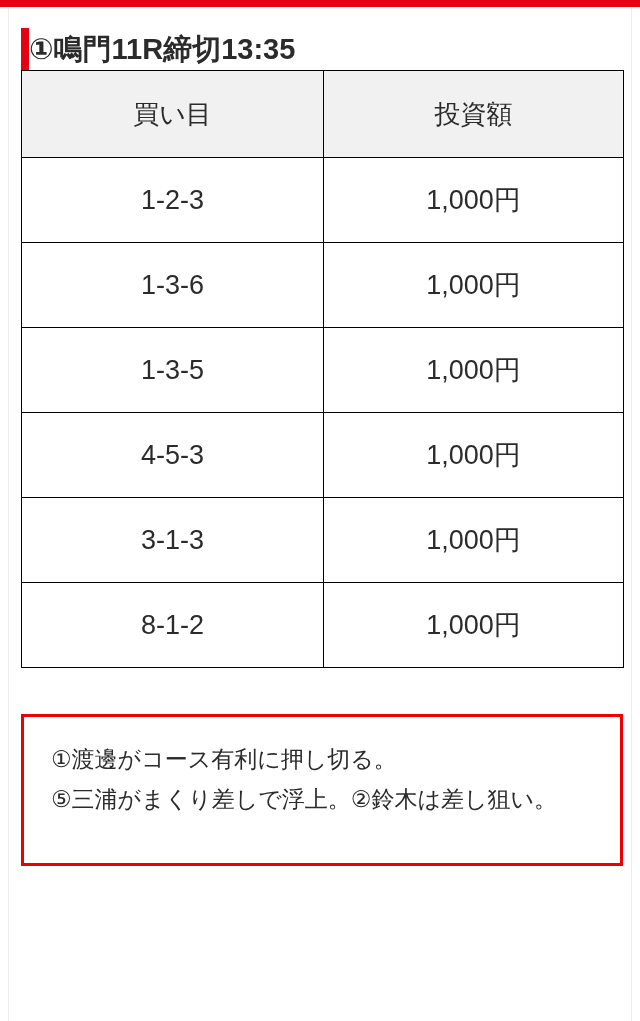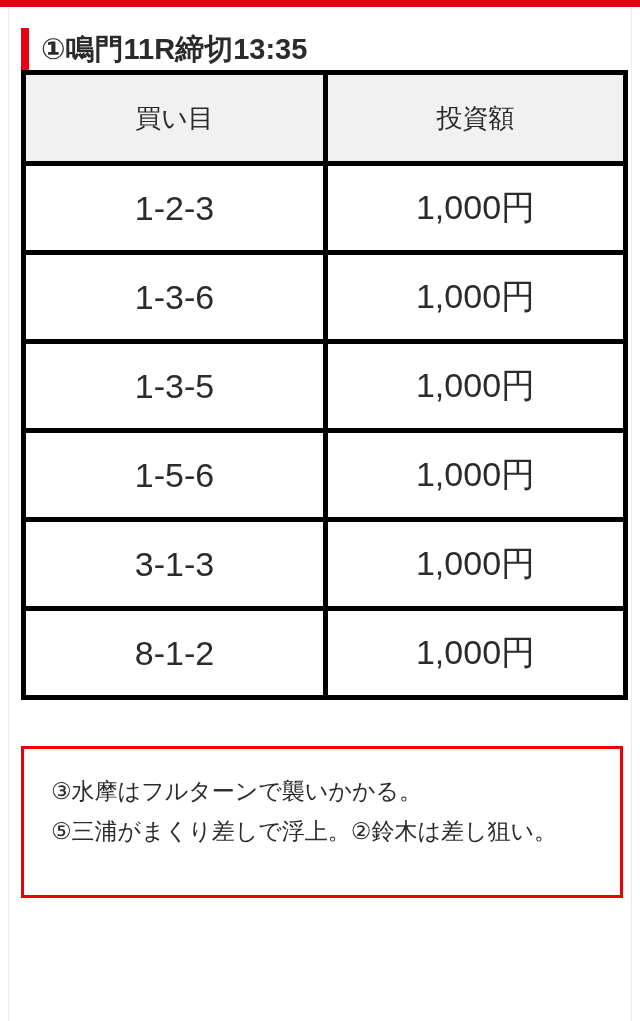--- a/index.html
+++ b/index.html
@@ -55,53 +55,53 @@
     display: flex;
     align-items: center;
   }
   .accent-bar {
     width: 8px;
     height: 42px;
     background: #e50012;
     flex: 0 0 8px;
   }
   .section-title {
-    margin-left: 12px;
+    margin-left: 0;
     font-size: 29px;
     font-weight: bold;
     line-height: 1;
     letter-spacing: 0px;
     color: #2b2b2b;
     white-space: nowrap;
   }
 
   
   .bet-table {
     margin: 0 0 0 21px;
     width: 602px;
     border-collapse: collapse;
     table-layout: fixed;
   }
   .bet-table th,
   .bet-table td {
-    border: 5px solid #000000;
+    border: 1px solid #000000;
     text-align: center;
     vertical-align: middle;
     font-weight: normal;
     color: #2b2b2b;
   }
   .bet-table th {
     background: #f1f1f1;
     height: 84px;
     font-size: 26px;
   }
   .bet-table td {
     background: #ffffff;
     height: 82px;
-    font-size: 34px;
+    font-size: 27px;
   }
   .col-bet    { width: 302px; }
   .col-amount { width: 300px; }
 
   
   .comment-box {
     margin: 46px 0 0 21px;
     width: 602px;
     height: 152px;
     border: 3px solid #ee0000;
@@ -148,32 +148,32 @@
       </tr>
       <tr>
         <td>1-3-6</td>
         <td>1,000円</td>
       </tr>
       <tr>
         <td>1-3-5</td>
         <td>1,000円</td>
       </tr>
       <tr>
-        <td>1-5-6</td>
+        <td>4-5-3</td>
         <td>1,000円</td>
       </tr>
       <tr>
         <td>3-1-3</td>
         <td>1,000円</td>
       </tr>
       <tr>
         <td>8-1-2</td>
         <td>1,000円</td>
       </tr>
     </tbody>
   </table>
 
   <div class="comment-box">
-    <div class="comment-line">③水摩はフルターンで襲いかかる。</div>
+    <div class="comment-line">①渡邊がコース有利に押し切る。</div>
     <div class="comment-line">⑤三浦がまくり差しで浮上。②鈴木は差し狙い。</div>
   </div>
 
 </div>
 
 </body></html>

